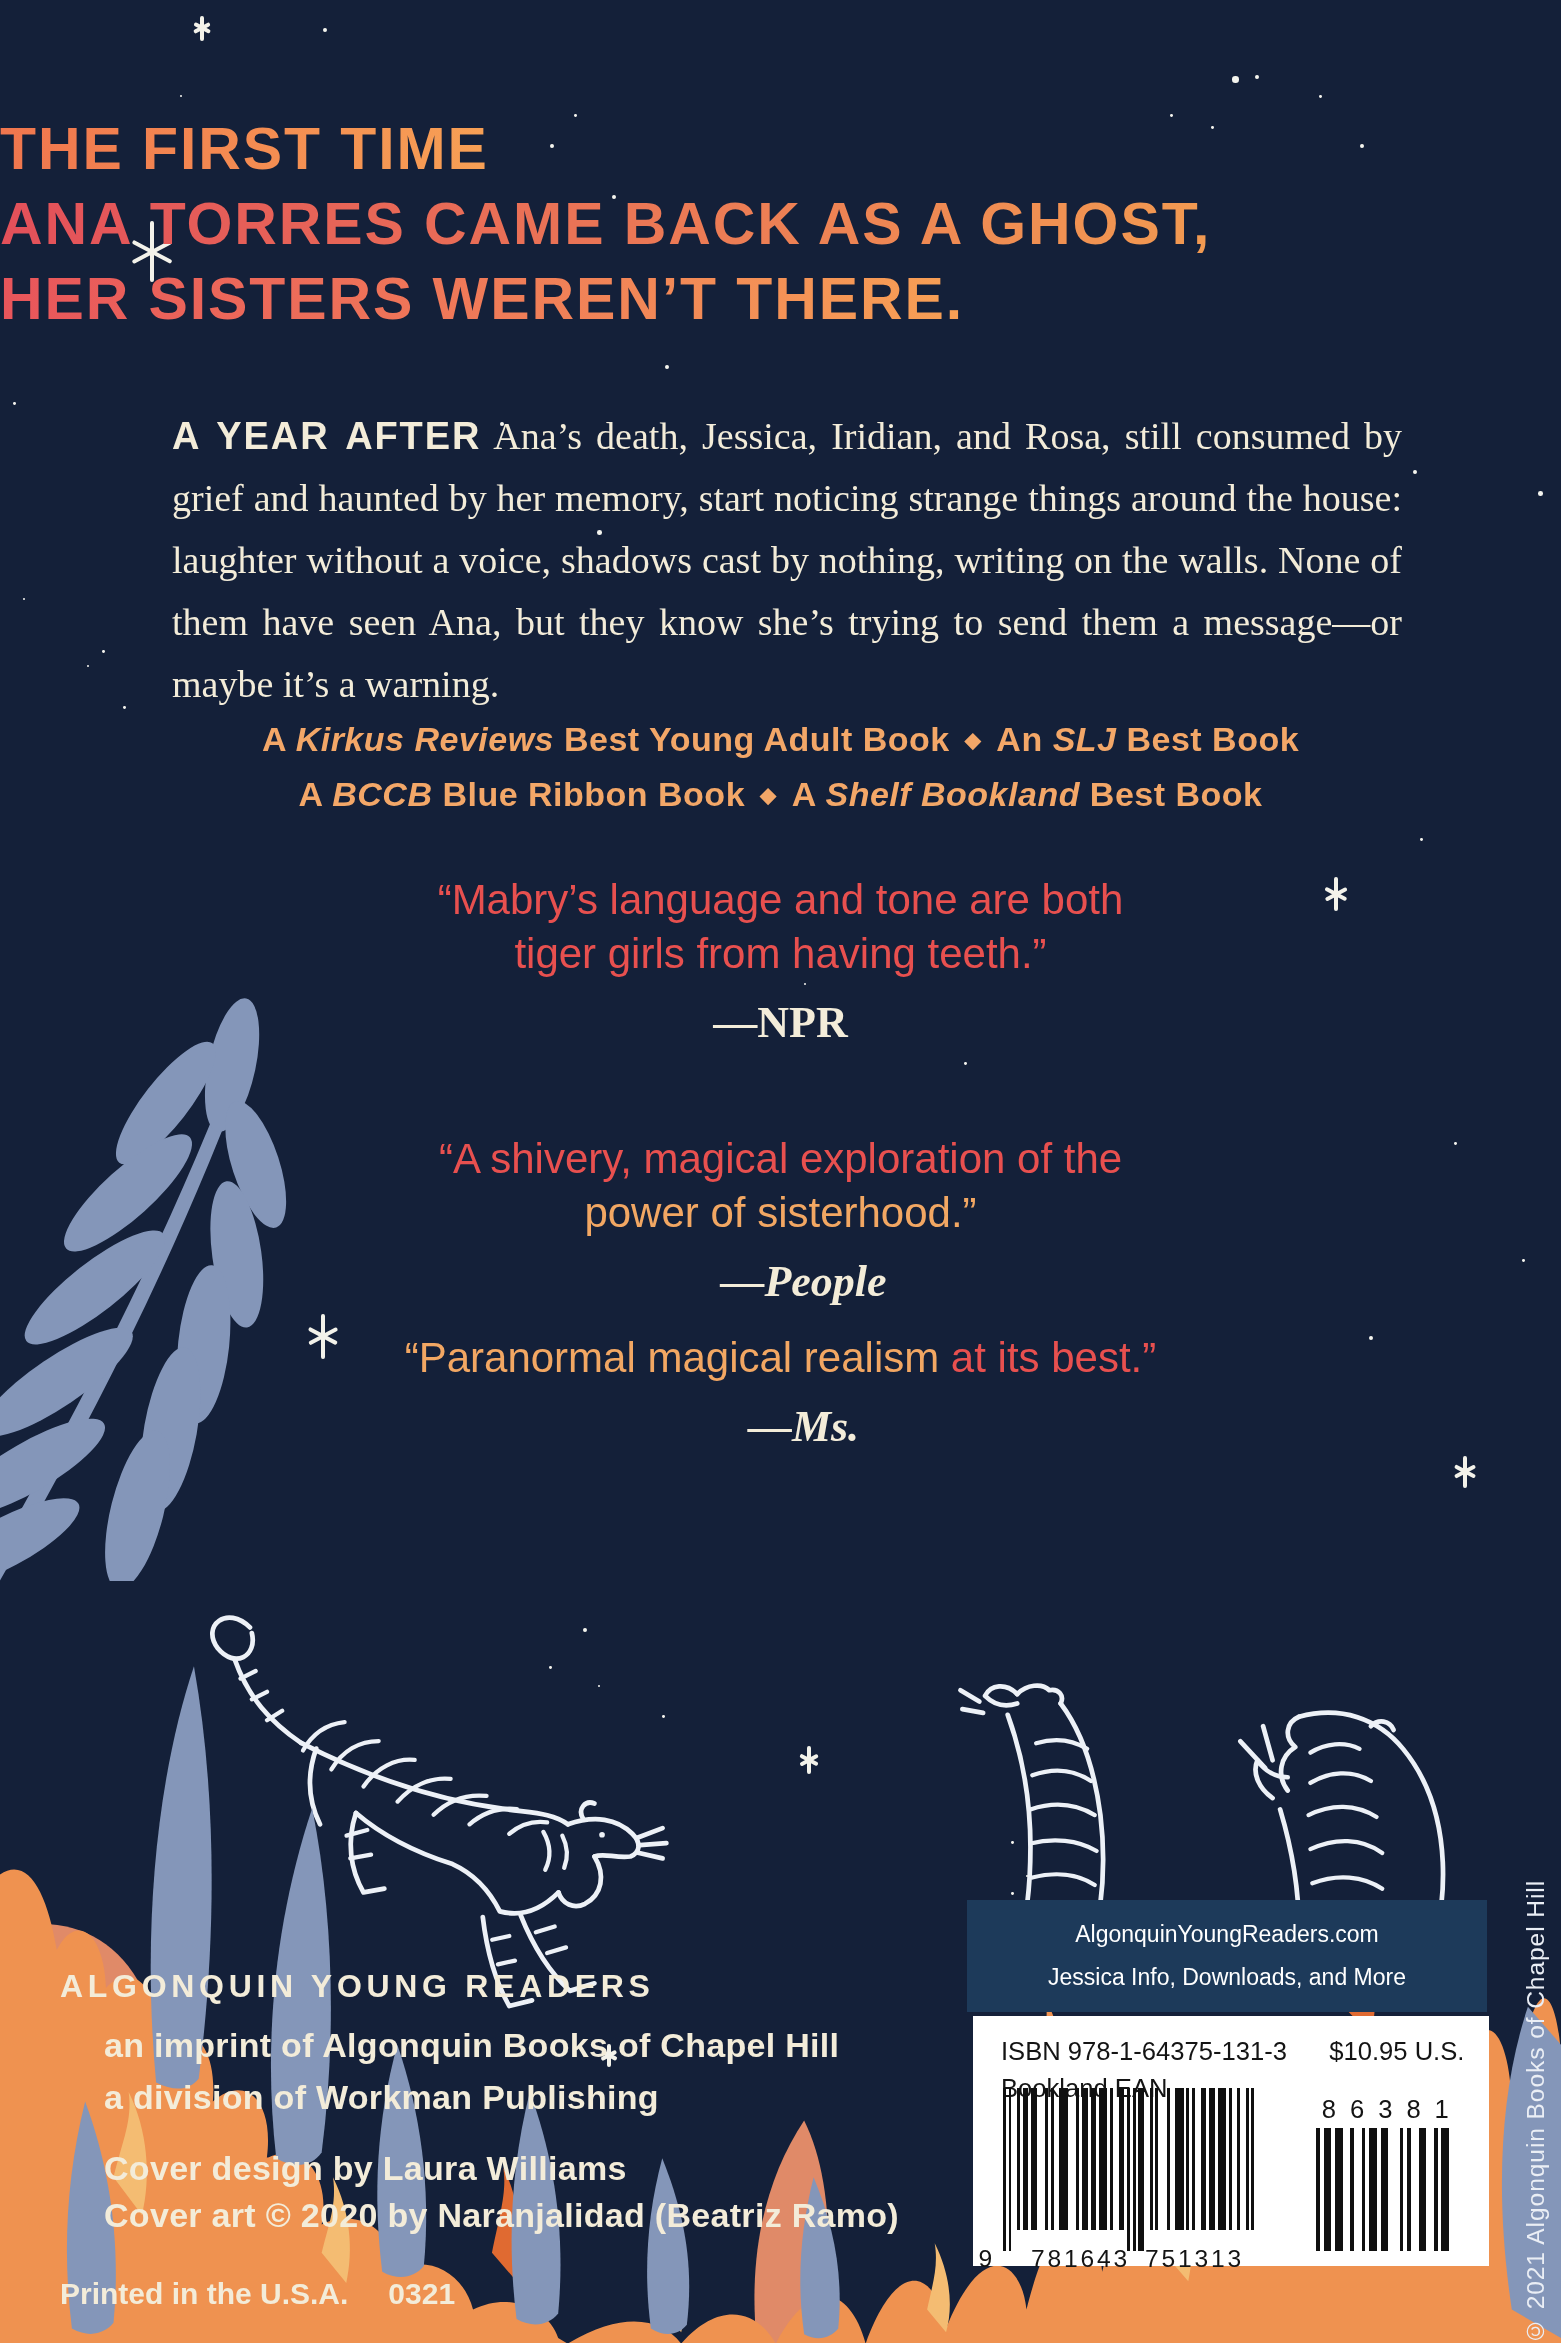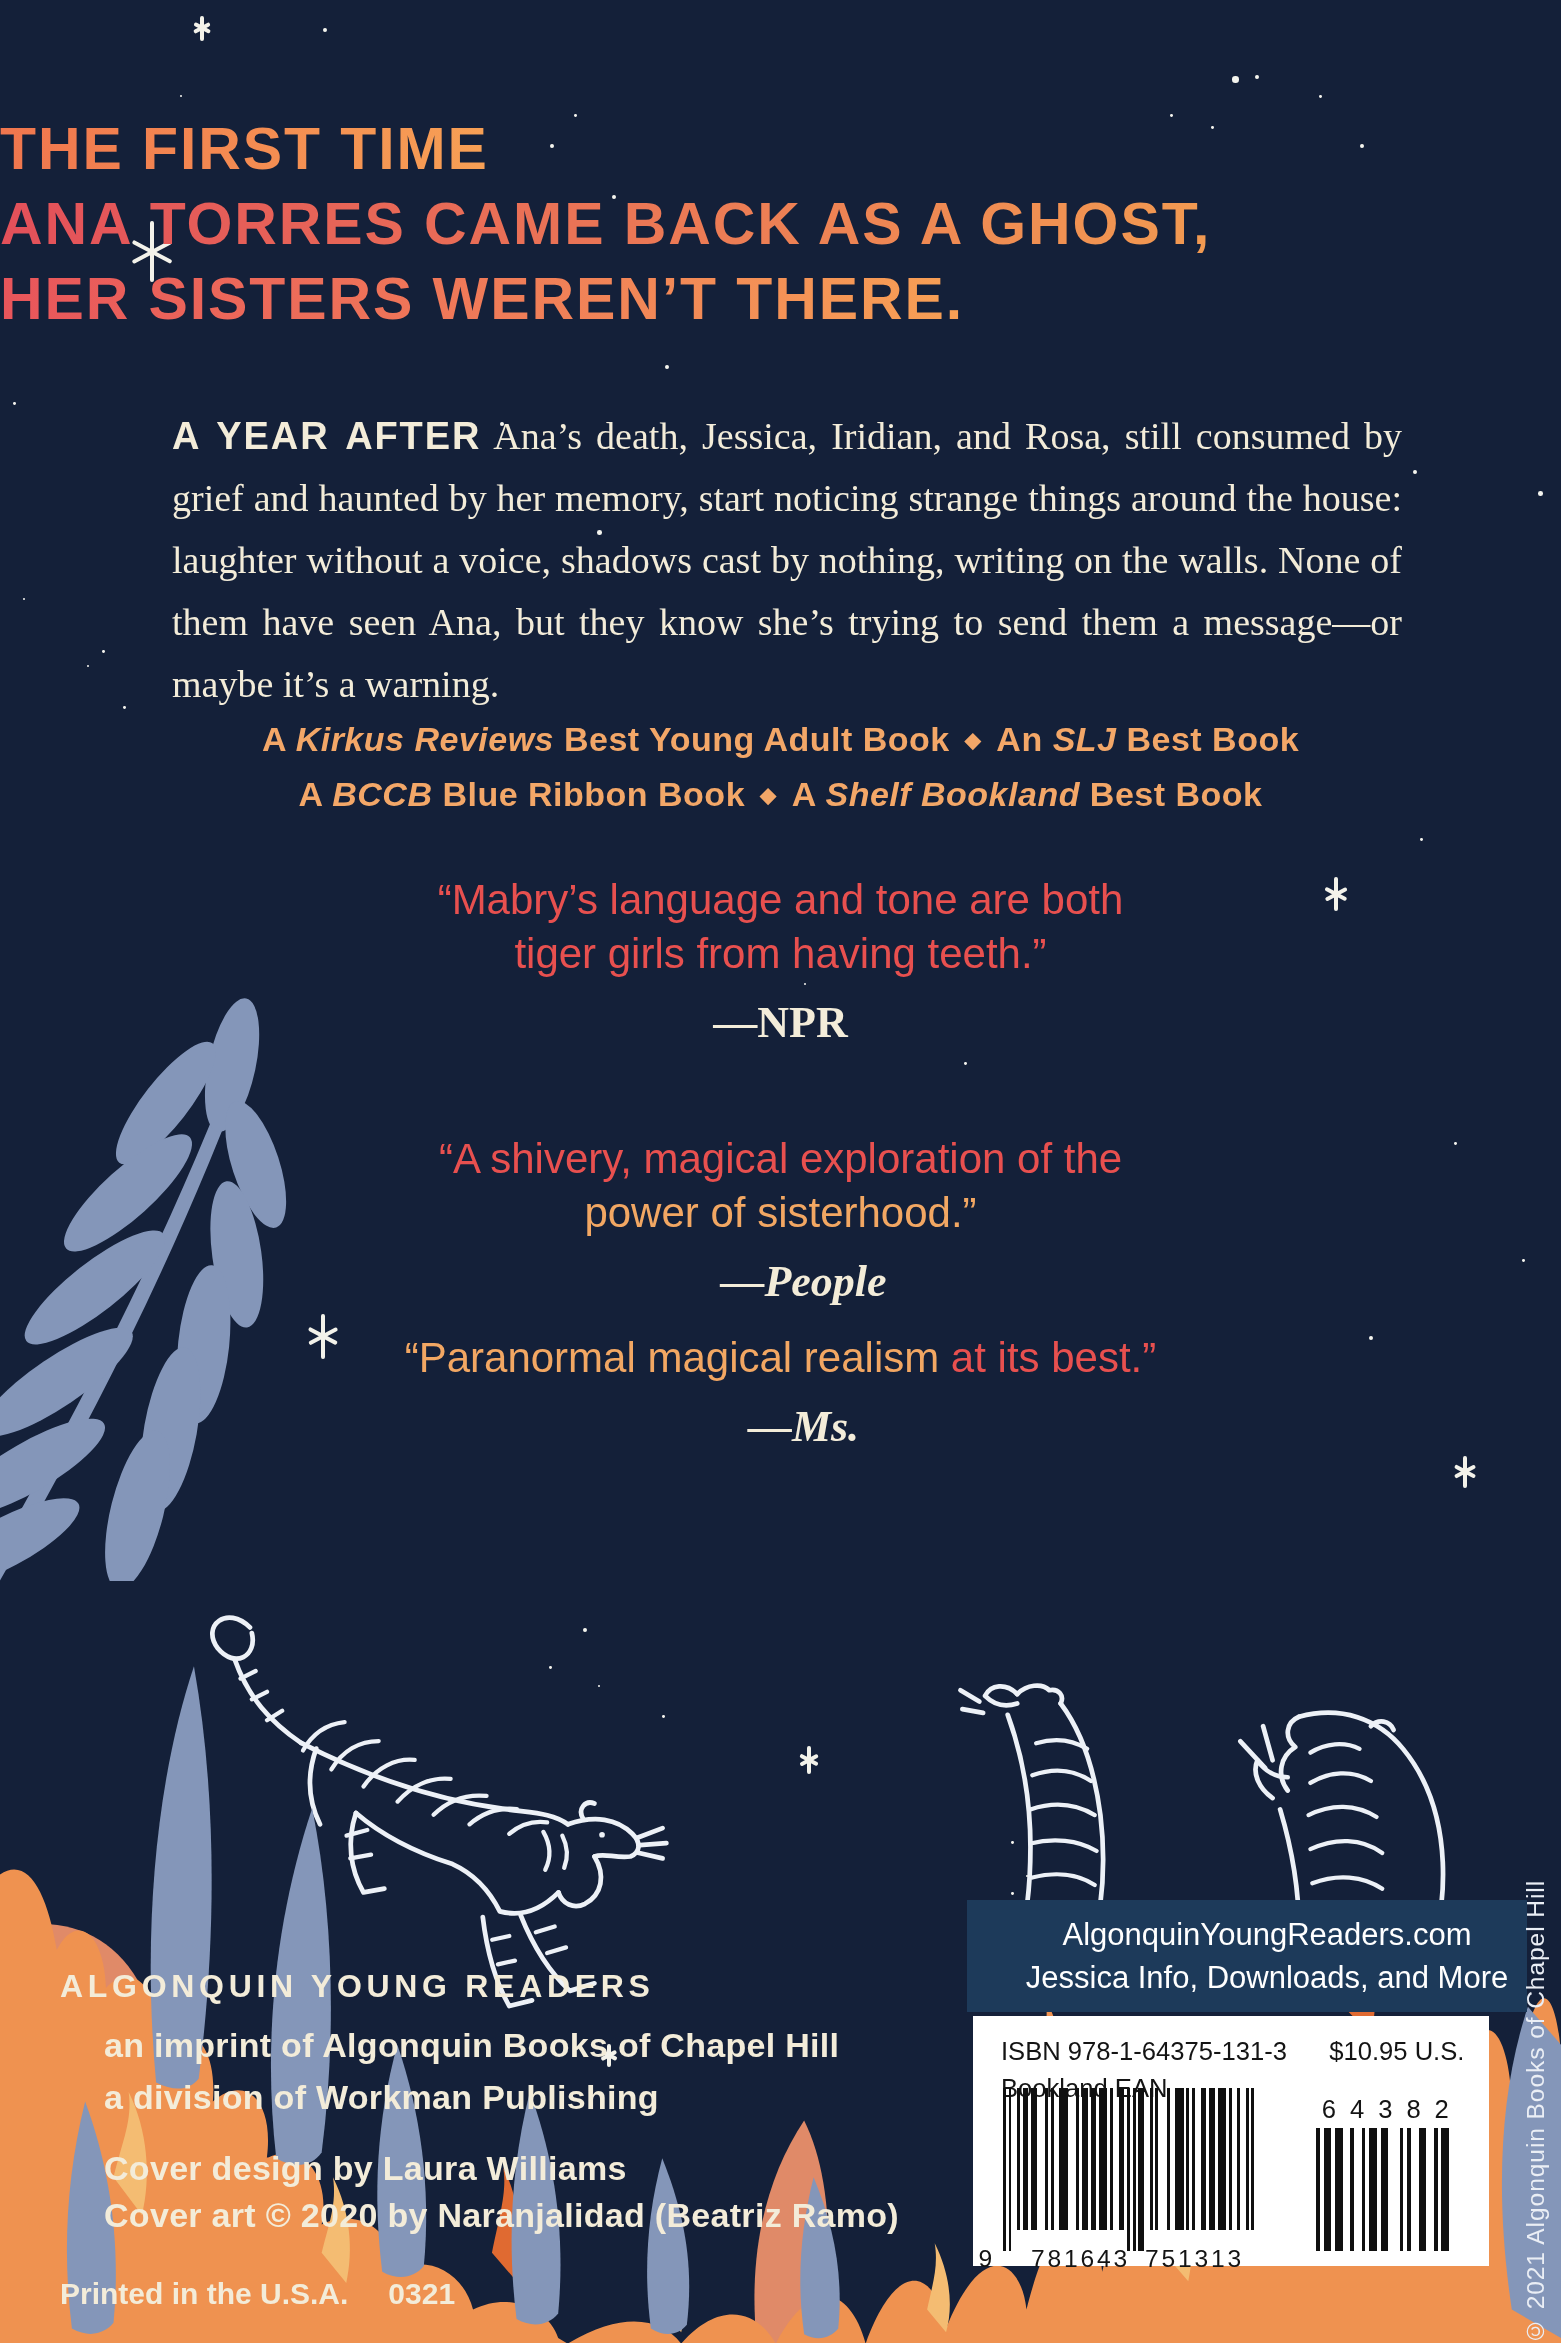--- a/index.html
+++ b/index.html
@@ -41,21 +41,21 @@
   
   .pub{position:absolute;left:60px;top:1968px;z-index:6;color:var(--cream,#f3ecd9);}
   .pub-name{font-size:32px;font-weight:bold;letter-spacing:4.7px;}
   .pub-line{font-size:34px;font-weight:bold;letter-spacing:0.3px;margin-left:44px;}
   .mt22{margin-top:21px}.mt12{margin-top:13.2px}.mt32{margin-top:32px}.mt8{margin-top:7.6px}.mt44{margin-top:42px}
   .pub-printed{font-size:30px;font-weight:bold;}
   .pub-code{margin-left:40px;}
   
   .webbox{position:absolute;left:967px;top:1900px;width:520px;height:112px;z-index:5;
         background:var(--boxnavy,#1d3a5a);color:#fff;display:flex;flex-direction:column;
-        justify-content:center;text-align:center;font-size:31px;line-height:43px;padding-left:40px;}
+        justify-content:center;text-align:center;font-size:23px;line-height:43px;}
   .isbnbox{position:absolute;left:973px;top:2016px;width:516px;height:250px;z-index:5;
         background:#fff;color:#141414;}
   .isbnrow{display:flex;justify-content:space-between;padding:21px 24.6px 0 28px;font-size:25.6px;}
   .eanline{padding:7.6px 0 0 28px;font-size:25.6px;}
   .bc{position:absolute;left:30px;top:72px;width:256px;height:185px;}
   .bc-bars{display:flex;align-items:flex-start;}
   .bc-bars div{flex:0 0 auto;}
   .bc-digit{position:absolute;bottom:0;font-size:24.6px;letter-spacing:2.8px;}
   .bc-lead{left:-24.6px;}
   .bc-g1{left:28px;}
@@ -362,21 +362,21 @@
           <div style="width: 5.7px; height: 0px; background: transparent;"></div>
           <div style="width: 2.8px; height: 142px; background: rgb(16, 16, 16);"></div>
           <div style="width: 2.8px; height: 0px; background: transparent;"></div>
           <div style="width: 2.8px; height: 142px; background: rgb(16, 16, 16);"></div>
         </div>
       <span class="bc-digit bc-lead">9</span>
       <span class="bc-digit bc-g1">781643</span>
       <span class="bc-digit bc-g2">751313</span>
     </div>
     <div class="bc-sup">
-      <div class="bc-sup-digits">64382</div>
+      <div class="bc-sup-digits">86381</div>
       <div class="bc-sup-bars" id="bc-sup">
           <div style="width: 3.8px; height: 123px; background: rgb(16, 16, 16);"></div>
           <div style="width: 3.8px; height: 0px; background: transparent;"></div>
           <div style="width: 7.6px; height: 123px; background: rgb(16, 16, 16);"></div>
           <div style="width: 3.8px; height: 0px; background: transparent;"></div>
           <div style="width: 7.6px; height: 123px; background: rgb(16, 16, 16);"></div>
           <div style="width: 7.6px; height: 0px; background: transparent;"></div>
           <div style="width: 3.8px; height: 123px; background: rgb(16, 16, 16);"></div>
           <div style="width: 7.6px; height: 0px; background: transparent;"></div>
           <div style="width: 3.8px; height: 123px; background: rgb(16, 16, 16);"></div>

